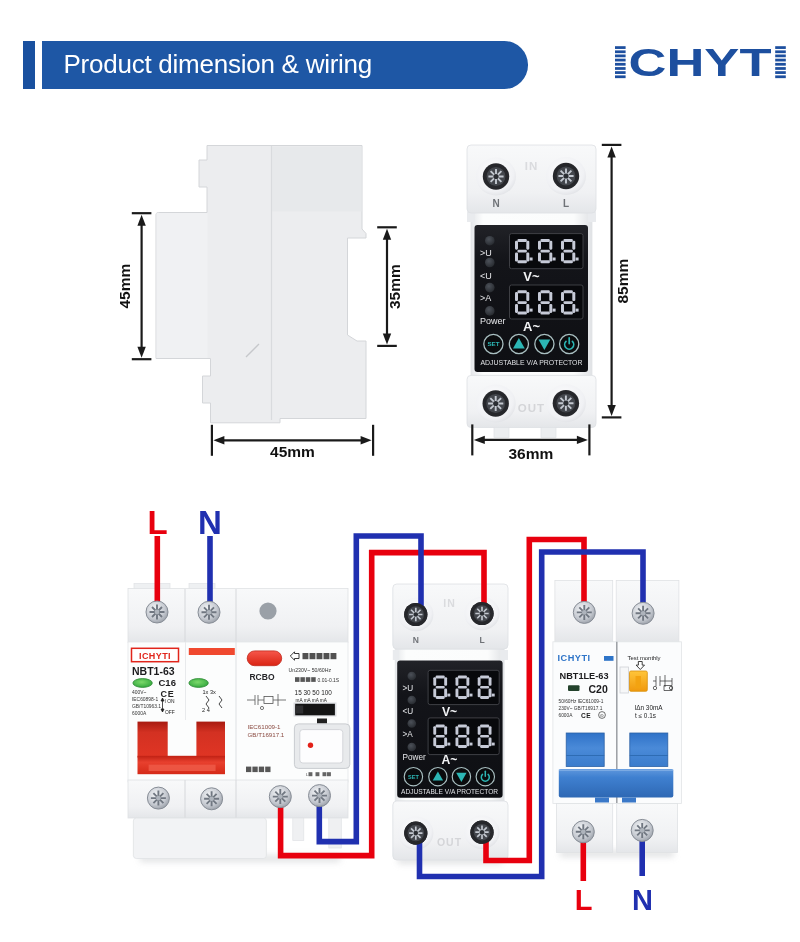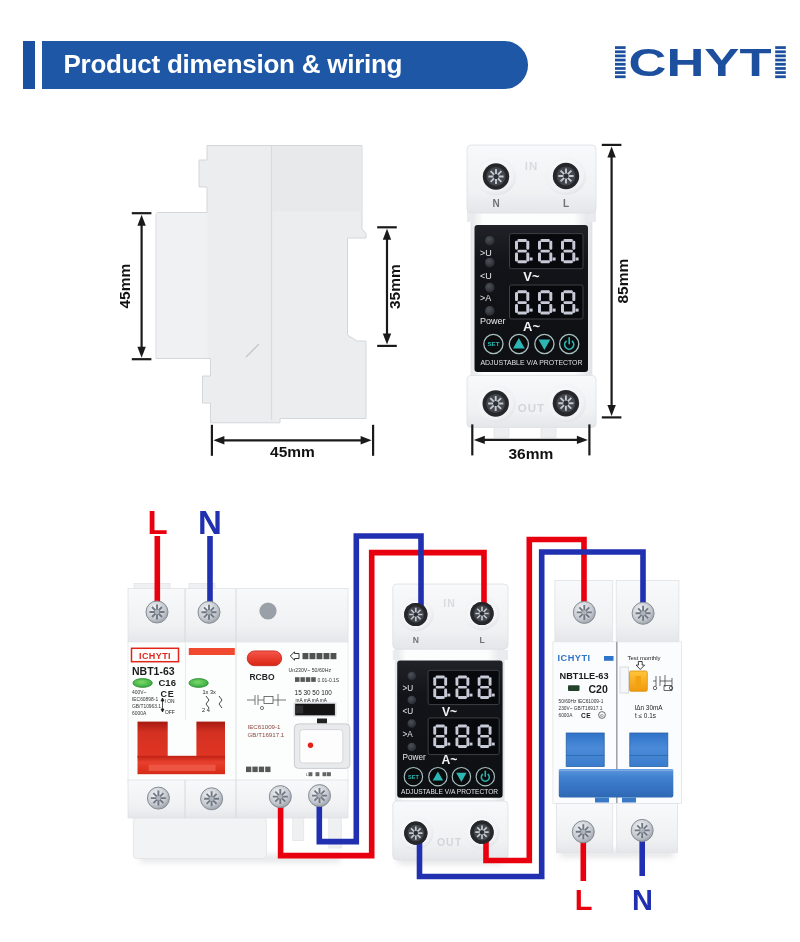--- a/index.html
+++ b/index.html
@@ -1,21 +1,21 @@
 <!DOCTYPE html>
 <html><head><meta charset="utf-8">
 <style>
 html,body{margin:0;padding:0;background:#fff}
 #root{position:relative;width:800px;height:942px;background:#fff;overflow:hidden;font-family:"Liberation Sans",sans-serif}
 .abs{position:absolute}
 </style></head><body>
 <div id="root">
 <div class="abs" style="left:23.4px;top:41.4px;width:11.2px;height:47.6px;background:#19509f"></div>
 <div class="abs" style="left:41.8px;top:41.3px;width:486.6px;height:47.3px;background:#1e57a5;border-radius:0 23.7px 23.7px 0"></div>
-<div class="abs" style="left:63.5px;top:41.3px;height:50px;line-height:47.3px;color:#fff;font-size:26px;font-weight:bold;letter-spacing:-0.25px;white-space:nowrap">Product dimension &amp; wiring</div>
+<div class="abs" style="left:63.5px;top:41.3px;height:50px;line-height:47.3px;color:#fff;font-size:26px;font-weight:normal;letter-spacing:-0.25px;white-space:nowrap">Product dimension &amp; wiring</div>
 <svg class="abs" style="left:0;top:0" width="800" height="942" viewBox="0 0 800 942">
       <defs>
 <radialGradient id="gMet" cx="40%" cy="35%" r="75%">
           <stop offset="0%" stop-color="#dde1e7"></stop>
           <stop offset="55%" stop-color="#a9aeb6"></stop>
           <stop offset="100%" stop-color="#63676e"></stop>
         </radialGradient>
 <radialGradient id="gMet2" cx="40%" cy="35%" r="75%">
           <stop offset="0%" stop-color="#f3f5f7"></stop>
           <stop offset="60%" stop-color="#c6cad1"></stop>

